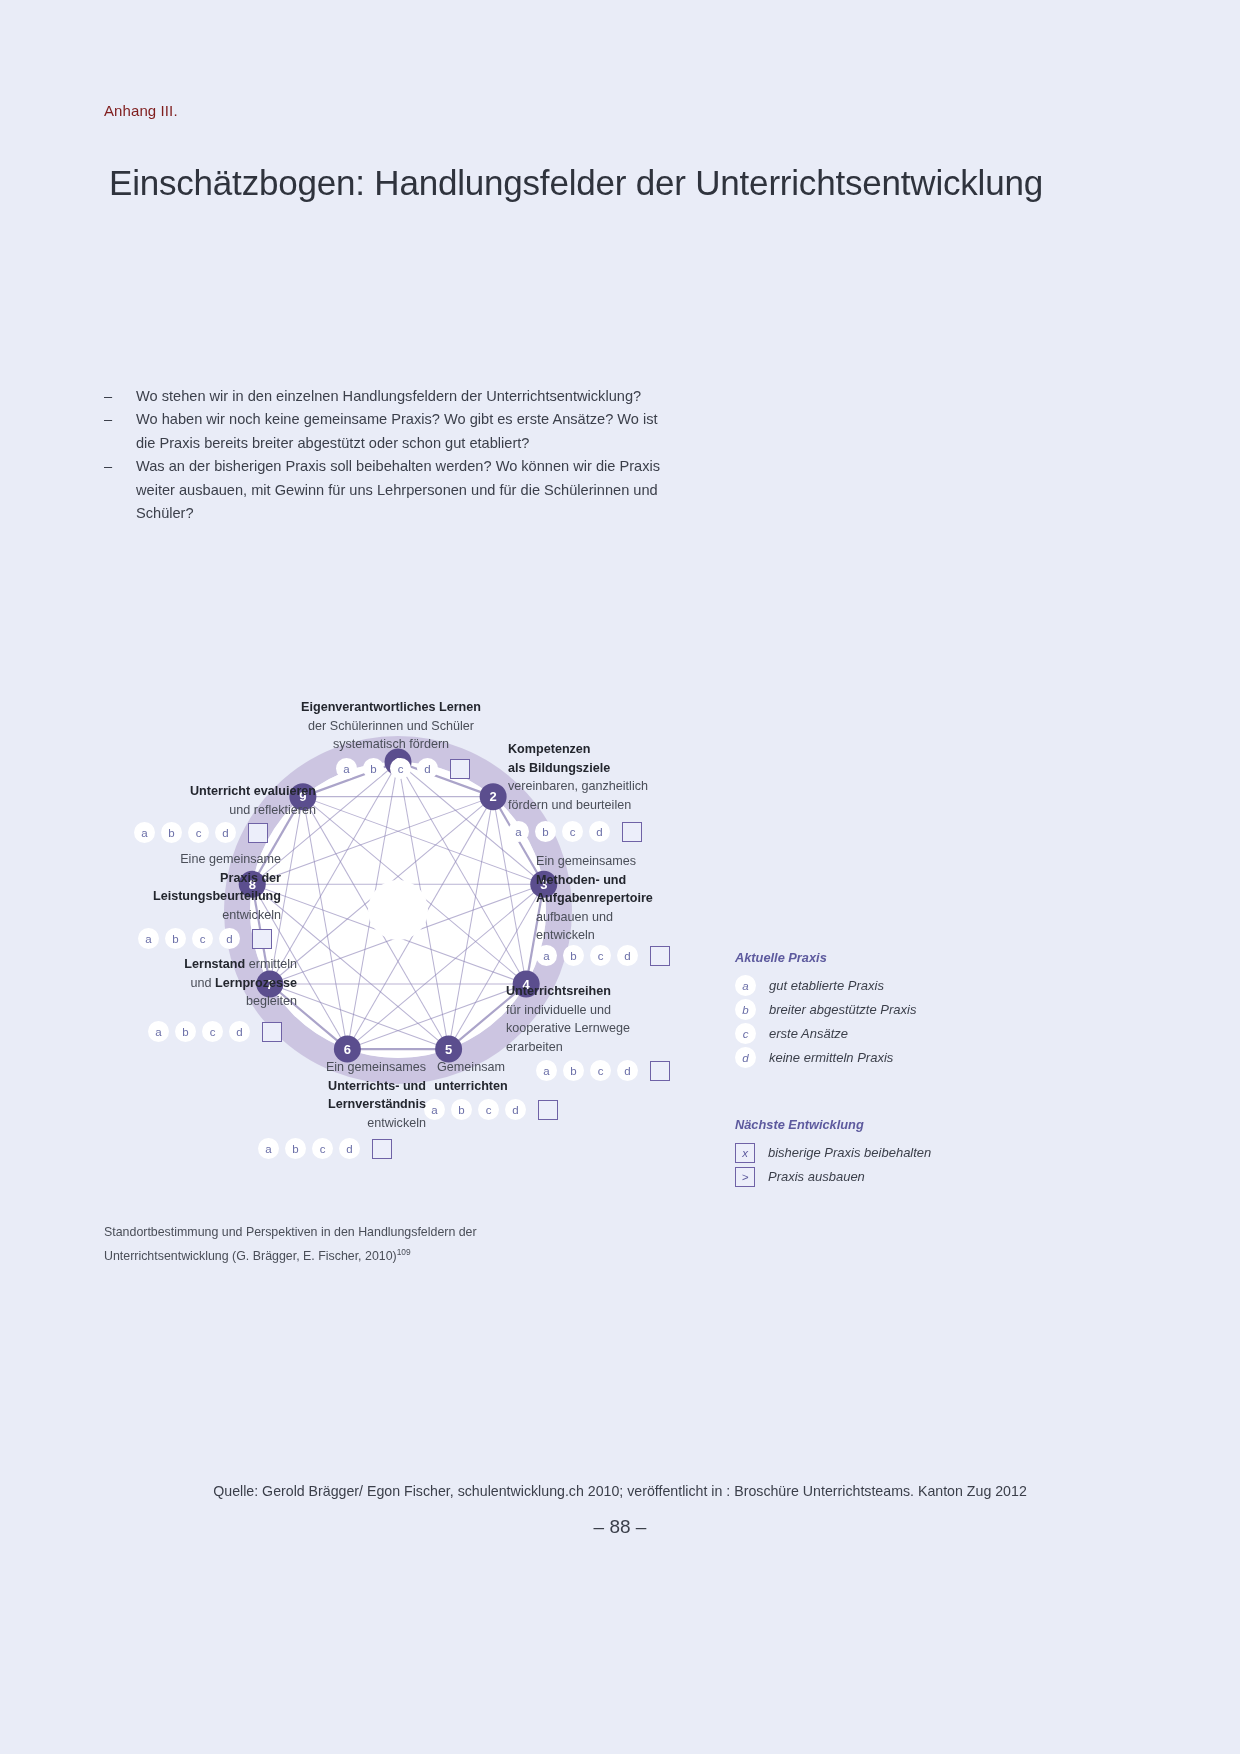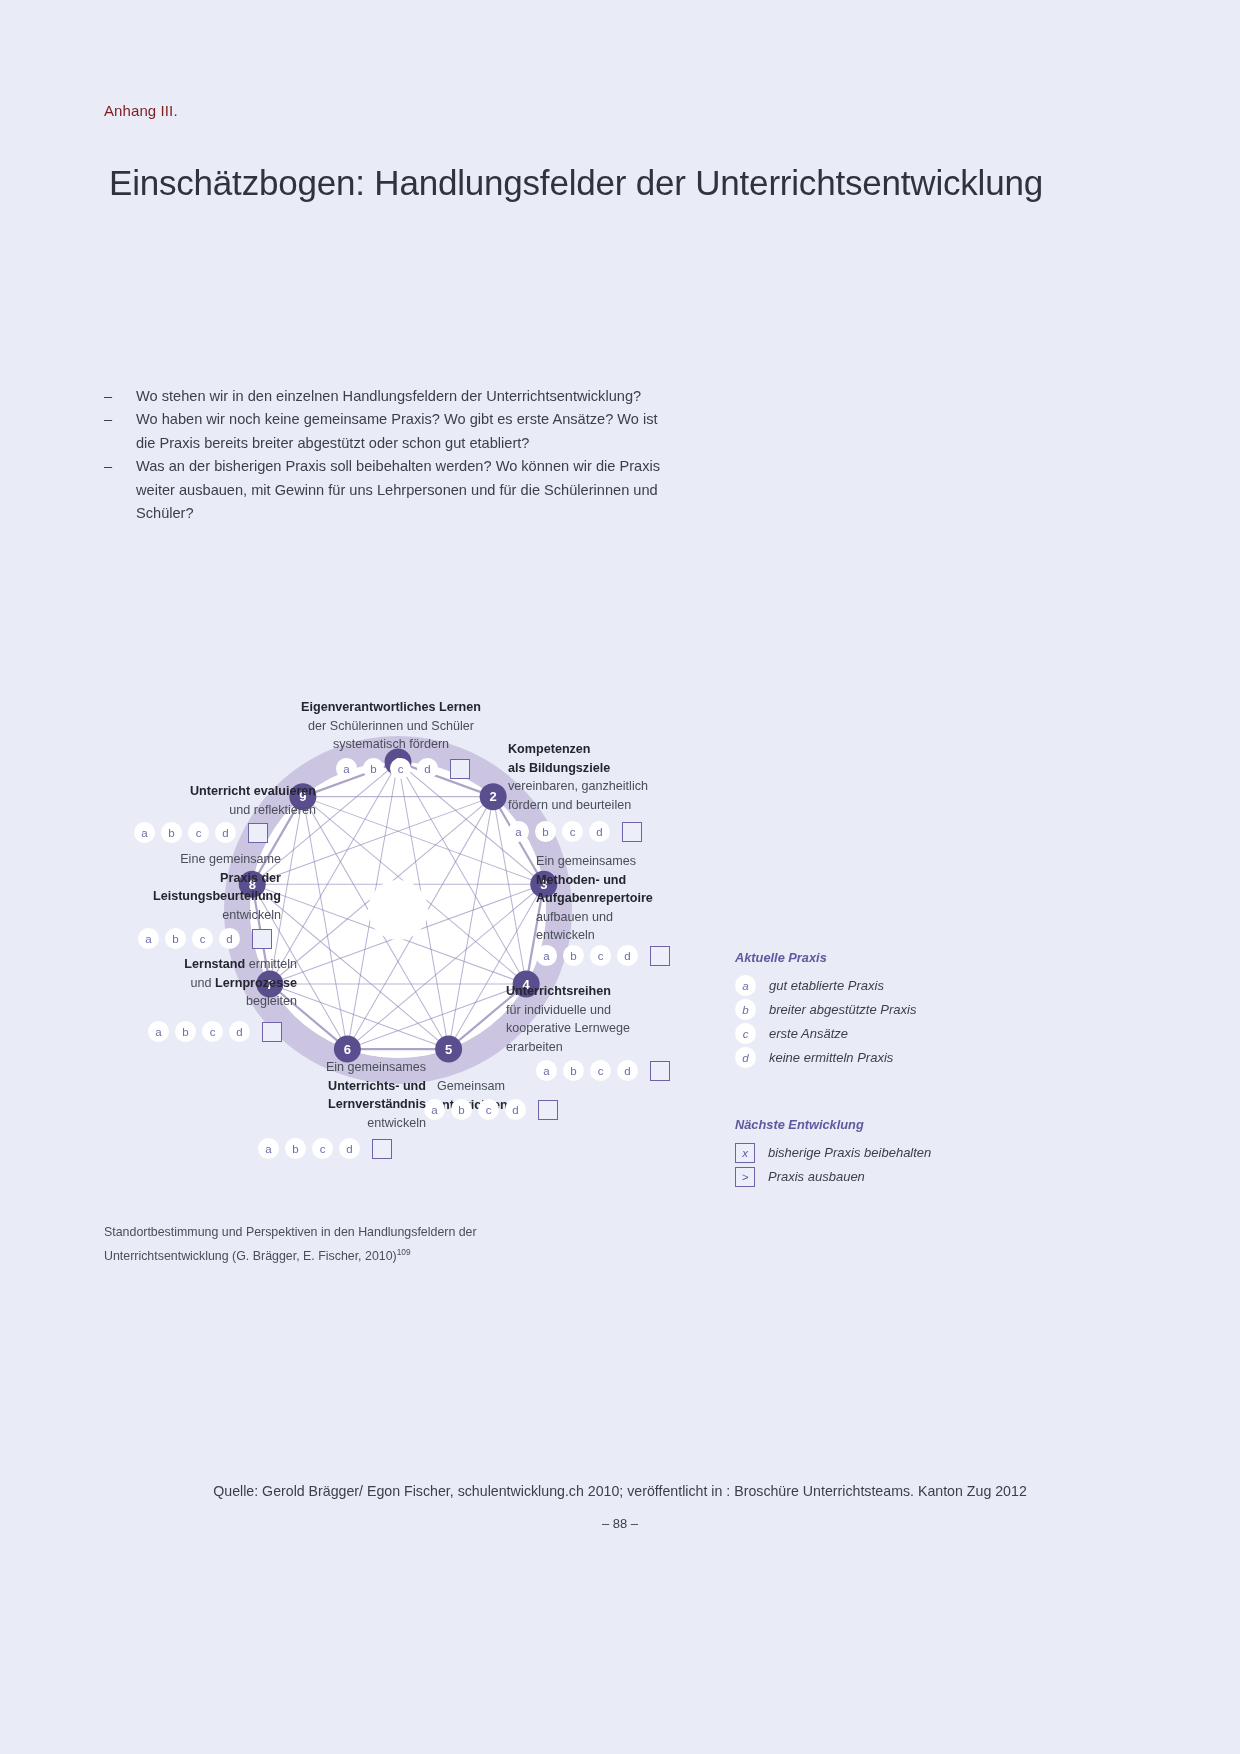--- a/index.html
+++ b/index.html
@@ -131,21 +131,21 @@
     position: absolute;
     left: 0; right: 0; top: 1483px;
     text-align: center;
     font-size: 14.2px;
     color: #3b3f4a;
   }
   #pagenum {
     position: absolute;
     left: 0; right: 0; top: 1516px;
     text-align: center;
-    font-size: 13px;
+    font-size: 19px;
     color: #3b3f4a;
   }
 </style>
 </head>
 <body>
 
 <div id="anhang-label">Anhang III.</div>
 <h1 id="page-title">Einschätzbogen: Handlungsfelder der Unterrichtsentwicklung</h1>
 
 <div id="intro-block">
@@ -289,21 +289,21 @@
         <div>kooperative Lernwege</div>
         <div>erarbeiten</div>
       </div>
       <div class="opts" style="left: 440px; top: 370px;">
         <div class="opt">a</div>
         <div class="opt">b</div>
         <div class="opt">c</div>
         <div class="opt">d</div>
         <div class="box"></div>
       </div>
-      <div class="lbl c" style="left: 300px; top: 368px; width: 150px; margin-top: 19px;">
+      <div class="lbl c" style="left: 300px; top: 368px; width: 150px;">
         <div>Gemeinsam</div>
         <div><b>unterrichten</b></div>
       </div>
       <div class="opts" style="left: 328px; top: 409px;">
         <div class="opt">a</div>
         <div class="opt">b</div>
         <div class="opt">c</div>
         <div class="opt">d</div>
         <div class="box"></div>
       </div>

